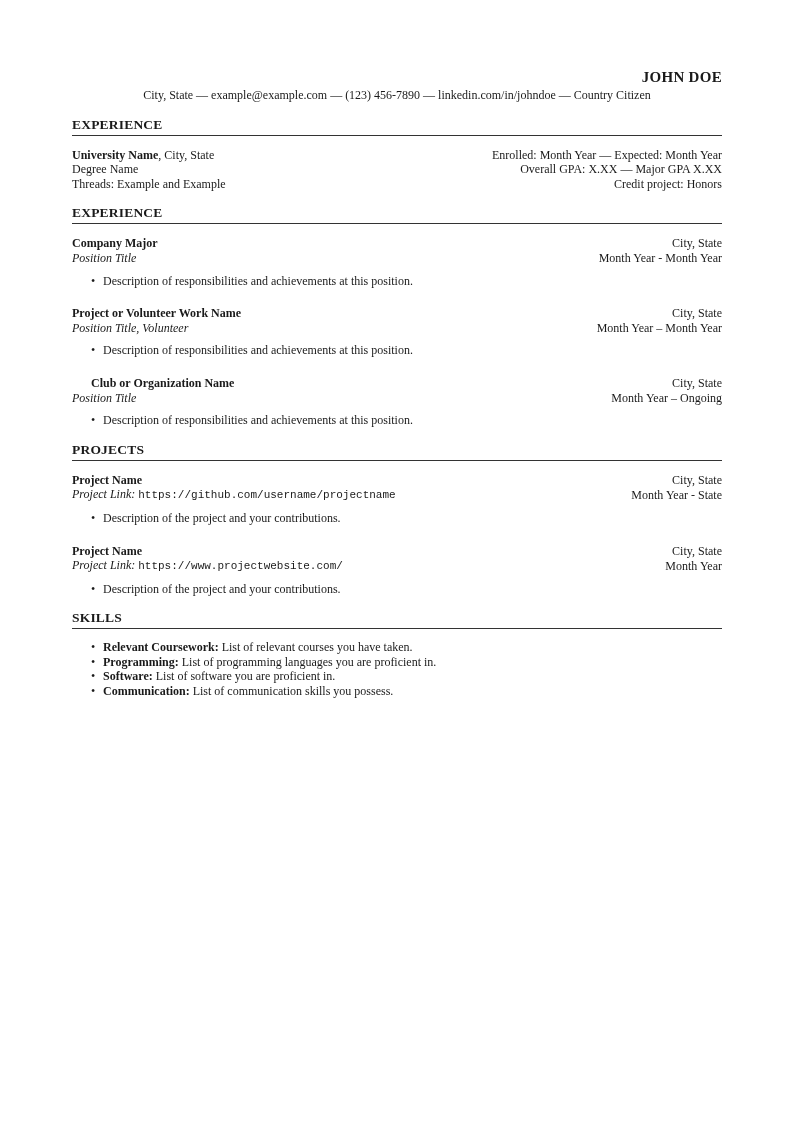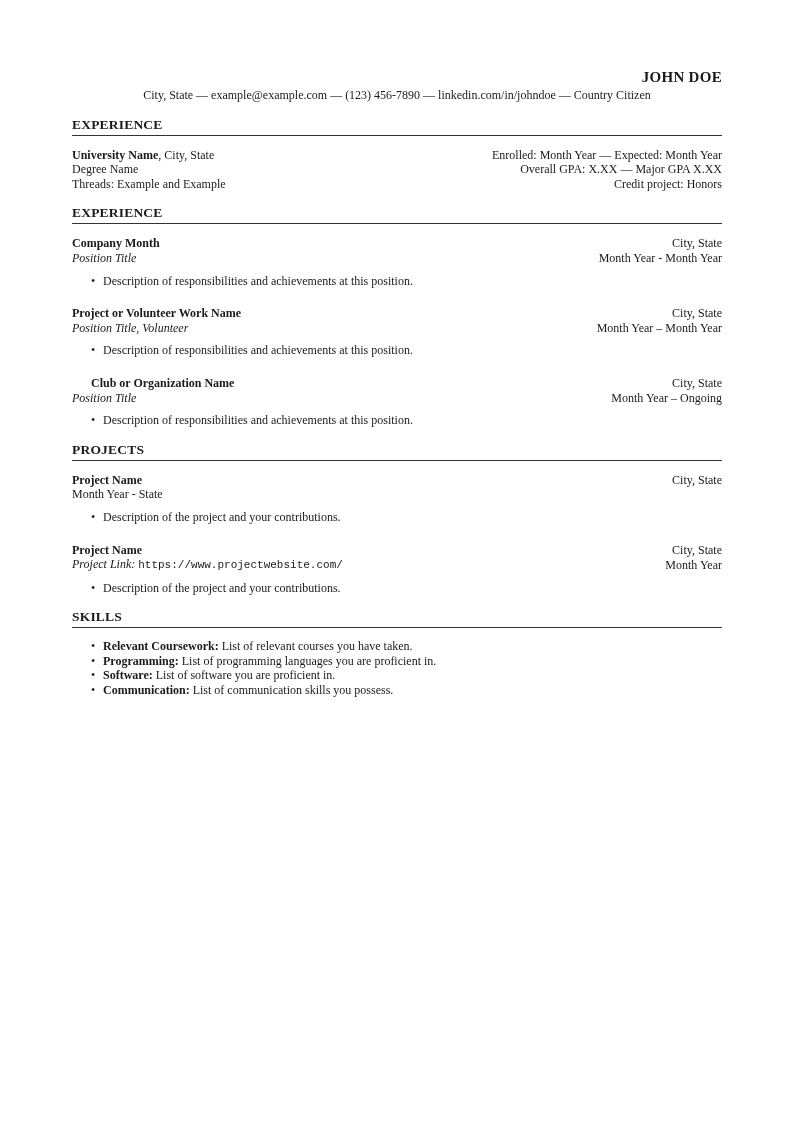--- a/index.html
+++ b/index.html
@@ -44,21 +44,21 @@
     <div class="row">
       <span>Threads: Example and Example</span>
       <span>Credit project: Honors</span>
     </div>
   </div>
 
   <div class="section-title">EXPERIENCE</div>
 
   <div class="entry" style="margin-top:12px;">
     <div class="row">
-      <span class="bold">Company Month</span>
+      <span class="bold">Company Major</span>
       <span>City, State</span>
     </div>
     <div class="row">
       <span class="ital">Position Title</span>
       <span>Month Year - Month Year</span>
     </div>
     <ul class="bullets">
       <li>Description of responsibilities and achievements at this position.</li>
     </ul>
   </div>
@@ -92,20 +92,21 @@
   </div>
 
   <div class="section-title">PROJECTS</div>
 
   <div class="entry" style="margin-top:12px;">
     <div class="row">
       <span class="bold">Project Name</span>
       <span>City, State</span>
     </div>
     <div class="row">
+      <span><span class="ital">Project Link:</span> <span class="mono">https://github.com/username/projectname</span></span>
       <span>Month Year - State</span>
     </div>
     <ul class="bullets">
       <li>Description of the project and your contributions.</li>
     </ul>
   </div>
 
   <div class="entry">
     <div class="row">
       <span class="bold">Project Name</span>

